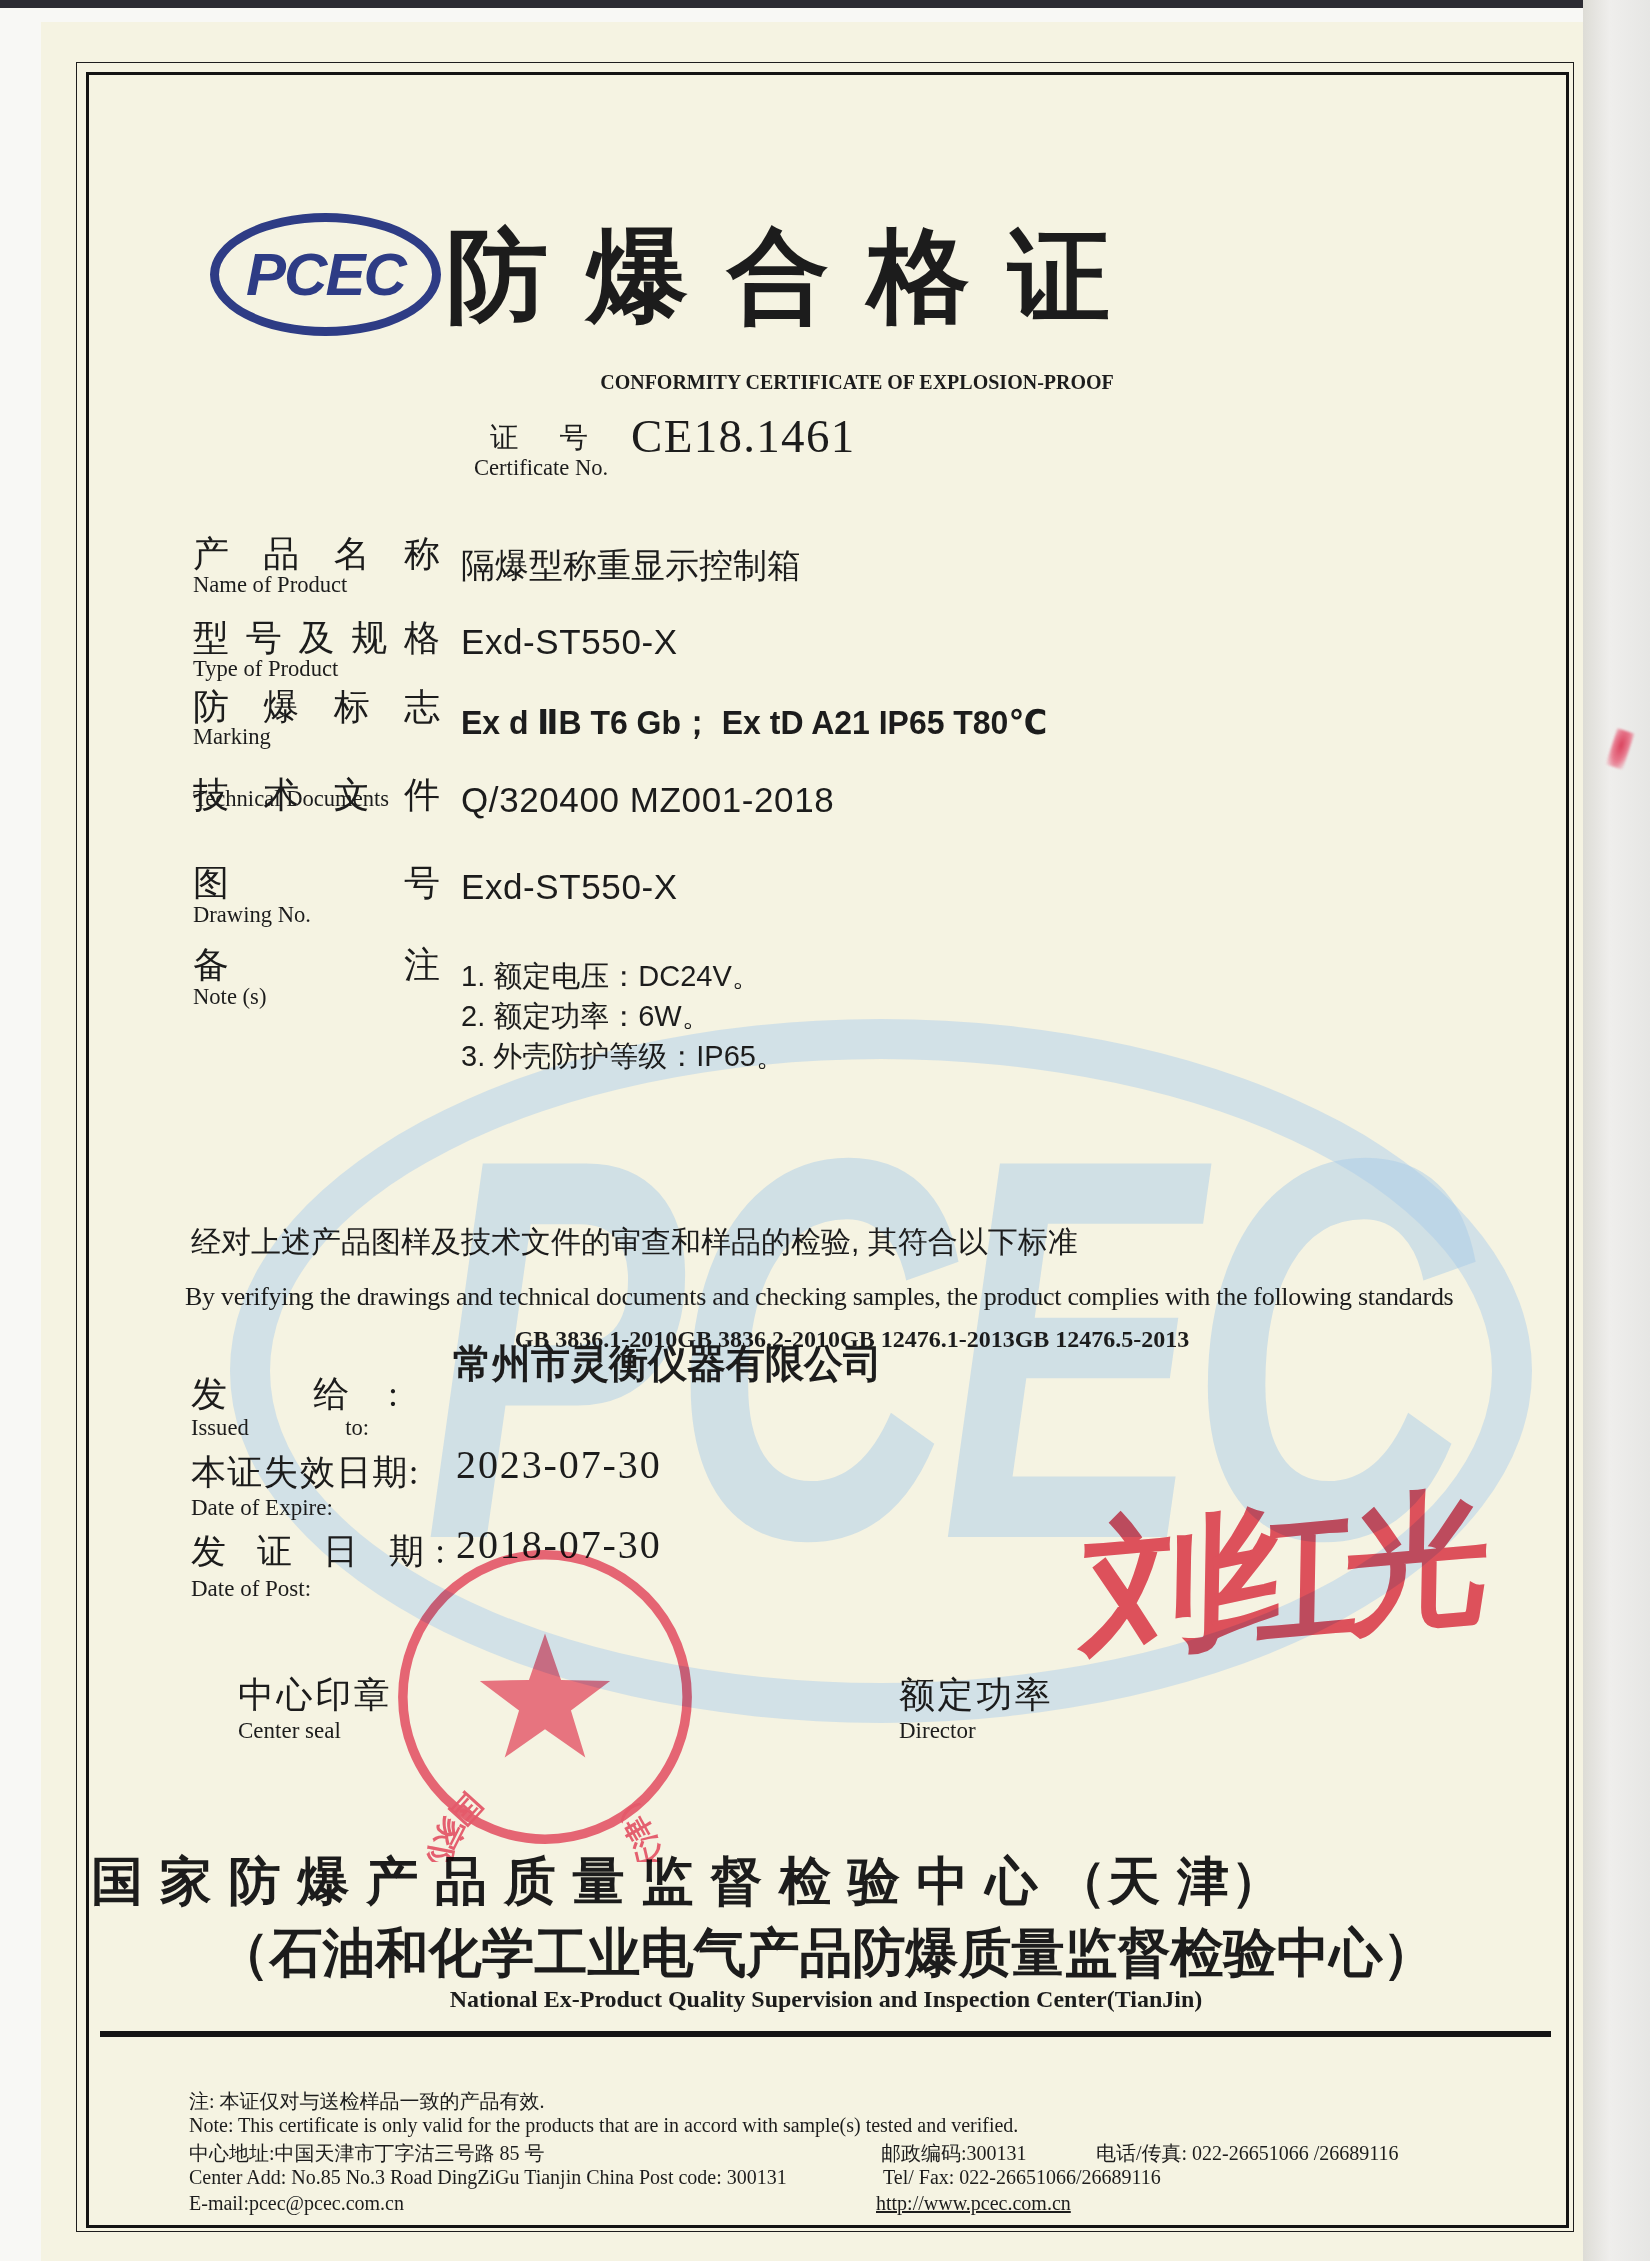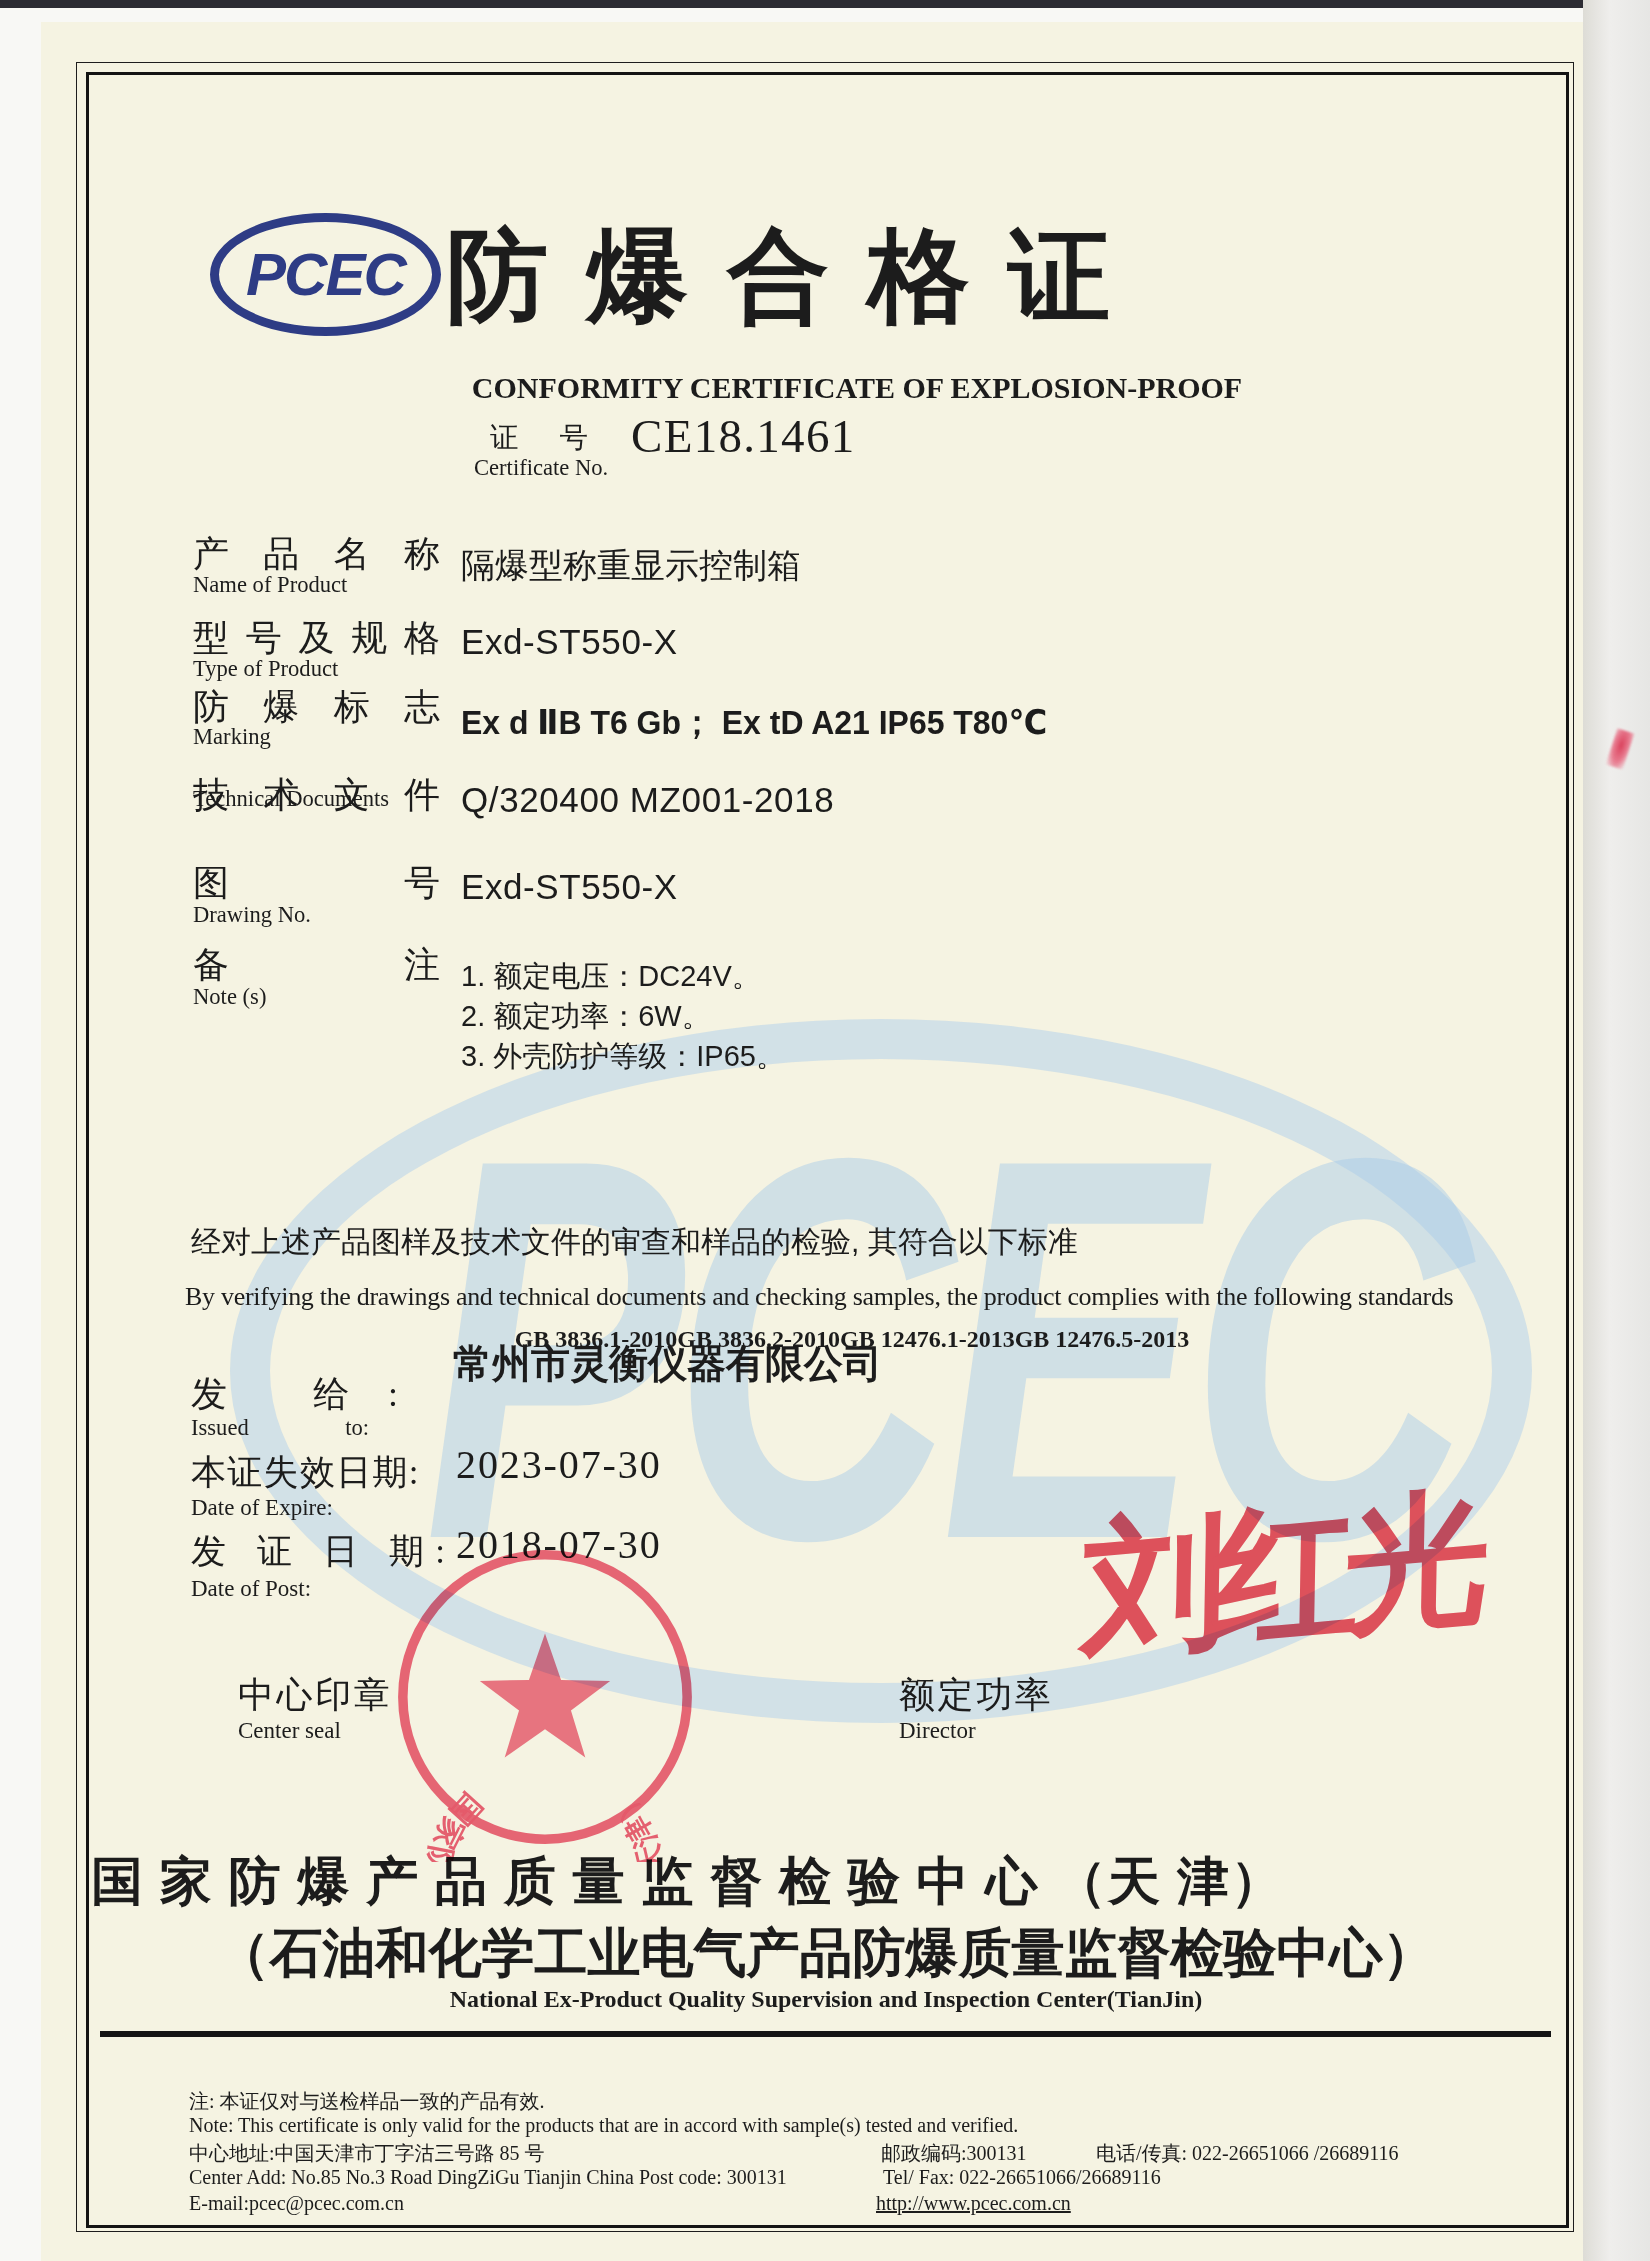--- a/index.html
+++ b/index.html
@@ -24,21 +24,21 @@
   .wm-text{left:259px;top:1077px;width:1177px;text-align:center;
     font-family:"Liberation Sans","DejaVu Sans",sans-serif;font-weight:bold;font-style:italic;
     font-size:543px;line-height:1;letter-spacing:-18px;color:rgba(167,202,233,.48);
     transform:scaleX(.72);transform-origin:center;}
   
   .logo-ellipse{left:210px;top:213px;width:213px;height:105px;border:9.7px solid #2e3c85;border-radius:50%;
     display:flex;align-items:center;justify-content:center;}
   .logo-text{font-family:"Liberation Sans","DejaVu Sans",sans-serif;font-weight:bold;font-style:italic;
     font-size:60px;color:#2e3c85;letter-spacing:-1.9px;}
   .title-zh{left:446px;top:221px;width:821px;font-weight:700;font-size:102px;line-height:1.1;letter-spacing:6.5px;white-space:nowrap;}
-  .title-en{left:414px;top:371px;width:886px;text-align:center;font-weight:bold;font-size:30px;letter-spacing:0px;white-space:nowrap;}
+  .title-en{left:414px;top:371px;width:886px;text-align:center;font-weight:bold;font-size:20px;letter-spacing:0px;white-space:nowrap;}
   .certno-zh{left:490px;top:419px;width:98px;font-size:28.5px;text-align:justify;text-align-last:justify;}
   .certno-en{left:474px;top:455px;font-size:22.6px;}
   .certno-val{left:631px;top:409px;font-size:47px;letter-spacing:1.3px;}
   
   .lab-zh{left:193px;width:247px;font-size:36px;text-align:justify;text-align-last:justify;font-weight:500;}
   .lab-en{left:193px;font-size:22.6px;white-space:nowrap;}
   .val{left:461px;white-space:nowrap;}
   .v-zh{font-size:34px;font-weight:500;}
   .v-code{font-size:35px;font-weight:500;letter-spacing:0.6px;}
   .v-mark{font-size:34px;font-weight:bold;transform:scaleX(.94);transform-origin:left;letter-spacing:0px;}

